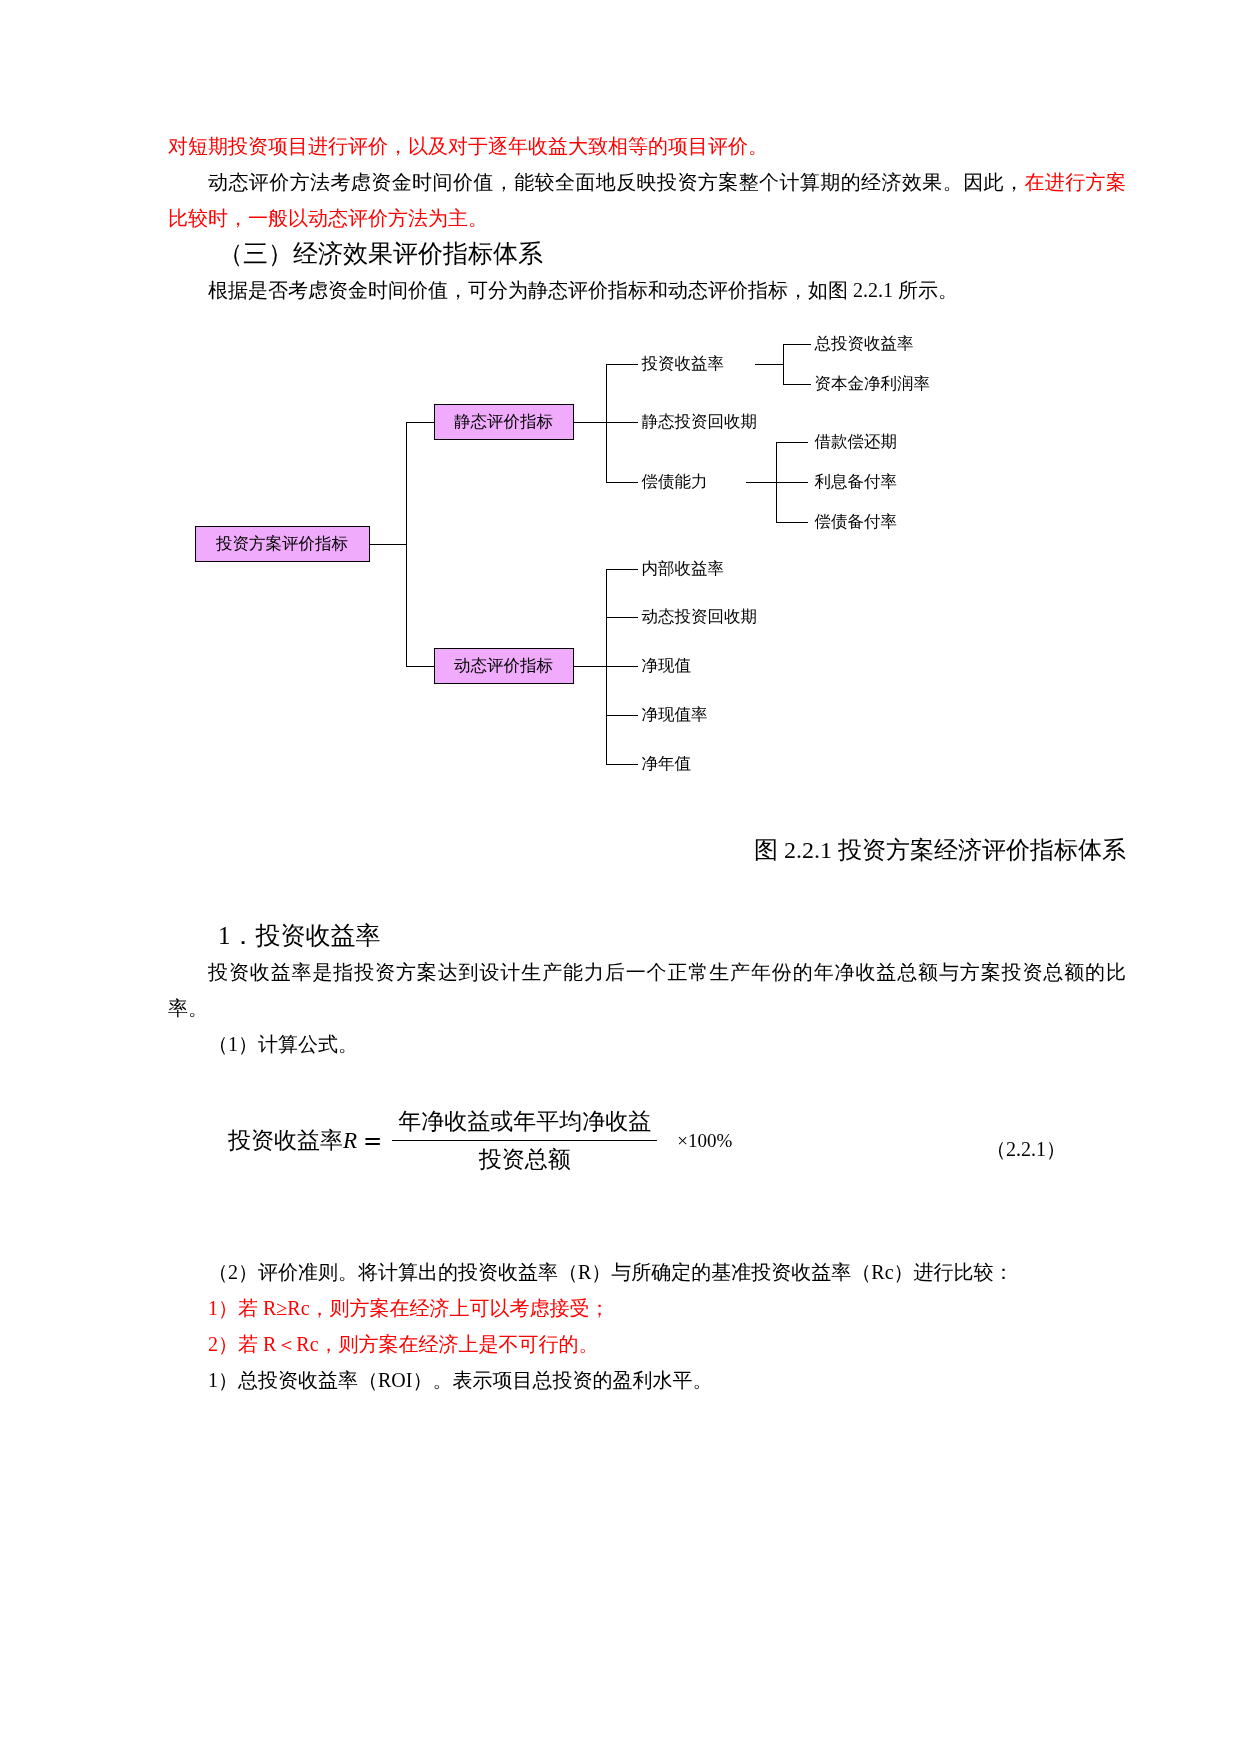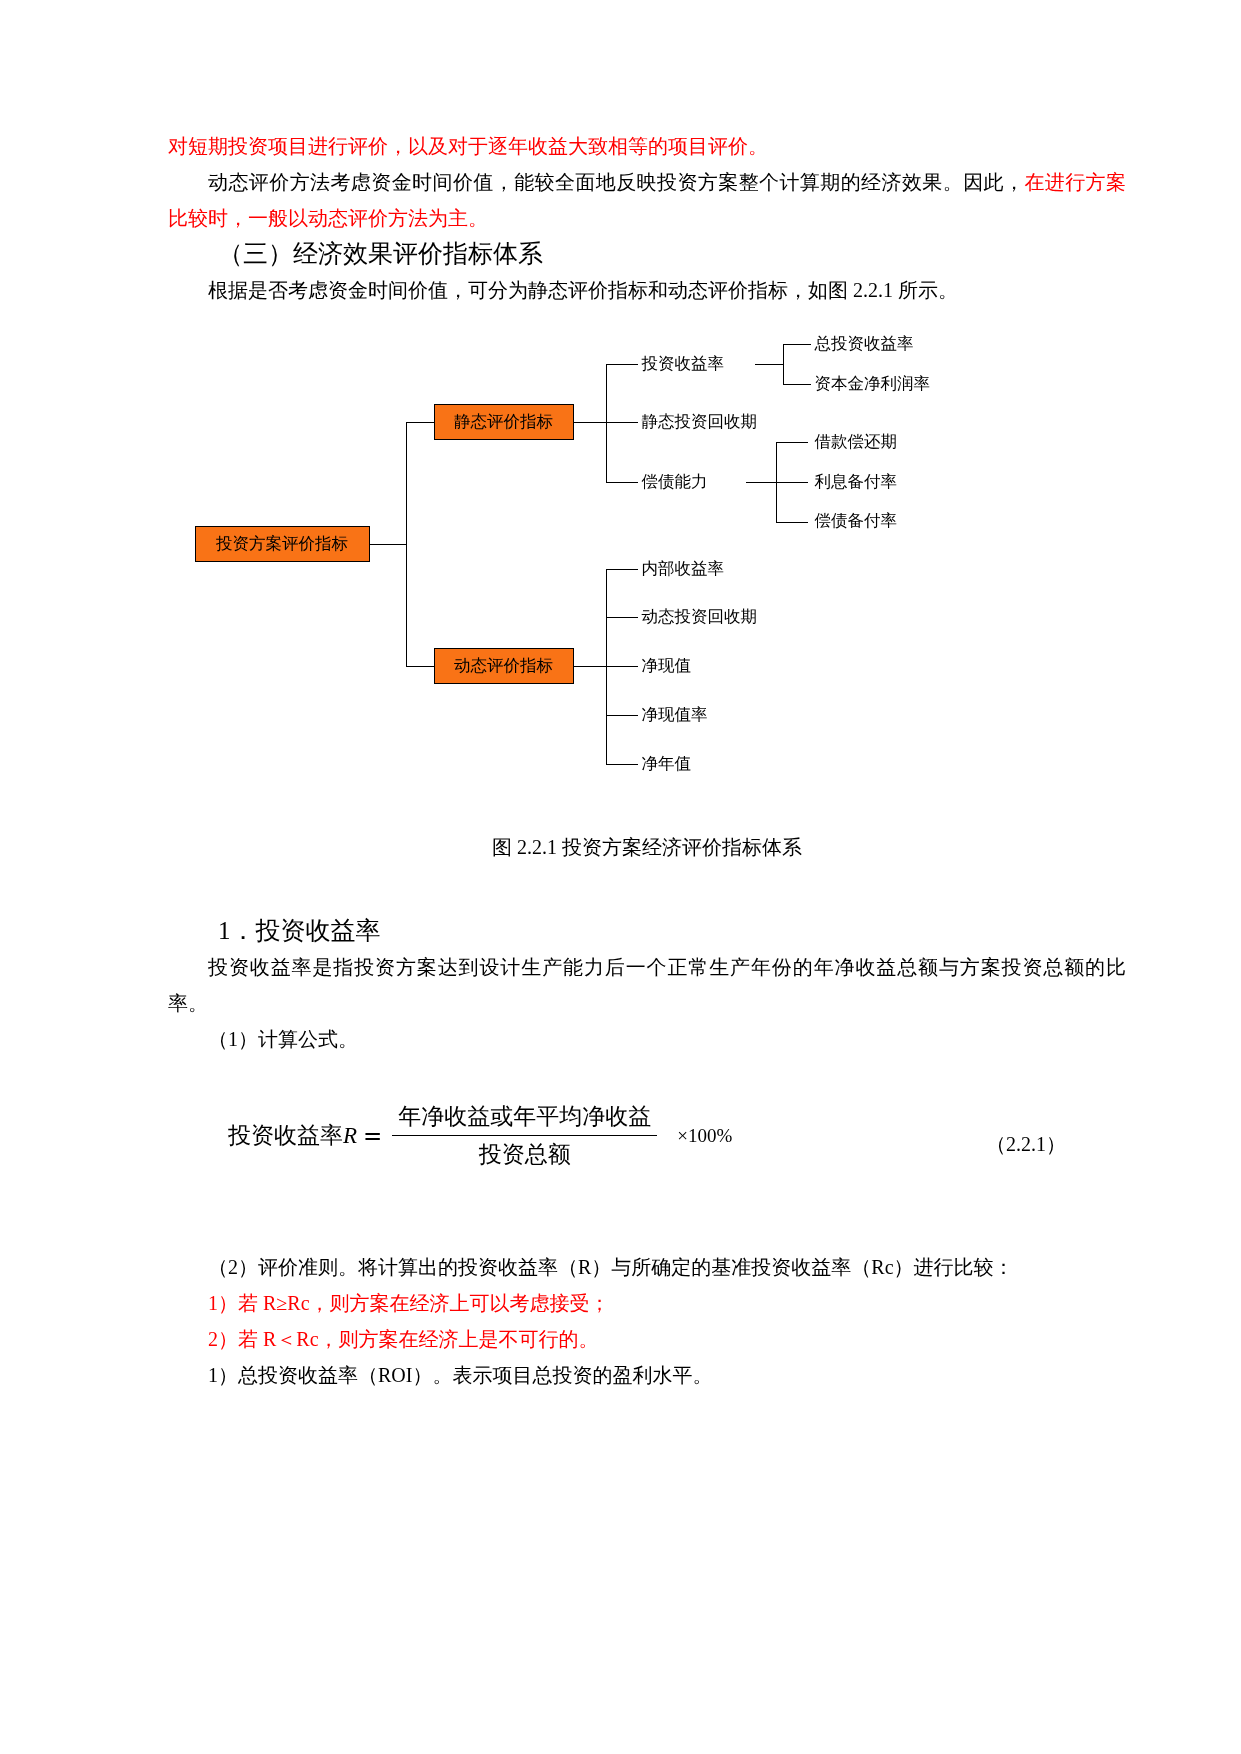--- a/index.html
+++ b/index.html
@@ -47,21 +47,21 @@
     position: relative;
     width: 905px;
     height: 450px;
     margin: 0 auto;
     font-family: "DejaVu Sans", "Liberation Sans", sans-serif;
     font-size: 16.5px;
   }
   .node {
     position: absolute;
     border: 1px solid #000;
-    background: #f97316;
+    background: #f0abfc;
     display: flex;
     align-items: center;
     justify-content: center;
     white-space: nowrap;
     box-sizing: border-box;
     font-size: 16.5px;
   }
   .leaf {
     position: absolute;
     white-space: nowrap;
@@ -72,22 +72,22 @@
     position: absolute;
     border-top: 1.4px solid #000;
     height: 0;
   }
   .vline {
     position: absolute;
     border-left: 1.4px solid #000;
     width: 0;
   }
   .fig-caption {
-    text-align: center;
-    font-size: 20px;
+    text-align: right;
+    font-size: 24px;
     margin-top: 20px;
     font-family: "Liberation Serif", serif;
   }
 
   
   .formula-block {
     position: relative;
     margin: 44px 0 30px 0;
     height: 92px;
   }
@@ -172,21 +172,21 @@
       <div class="leaf" style="left:620px; top:-10px;">总投资收益率</div>
       <div class="leaf" style="left:620px; top:30px;">资本金净利润率</div>
 
       <div class="hline" style="left:551px; top:138px; width:30px;"></div>
       <div class="vline" style="left:581px; top:98px; height:80px;"></div>
       <div class="hline" style="left:581px; top:98px; width:32px;"></div>
       <div class="hline" style="left:581px; top:138px; width:32px;"></div>
       <div class="hline" style="left:581px; top:178px; width:32px;"></div>
       <div class="leaf" style="left:620px; top:88px;">借款偿还期</div>
       <div class="leaf" style="left:620px; top:128px;">利息备付率</div>
-      <div class="leaf" style="left:620px; top:168px;font-family:Liberation Mono, monospace;">偿债备付率</div>
+      <div class="leaf" style="left:620px; top:168px;">偿债备付率</div>
 
       <div class="hline" style="left:379px; top:322px; width:32px;"></div>
       <div class="vline" style="left:411px; top:225px; height:195px;"></div>
 
       <div class="hline" style="left:411px; top:225px; width:32px;"></div>
       <div class="hline" style="left:411px; top:273px; width:32px;"></div>
       <div class="hline" style="left:411px; top:322px; width:32px;"></div>
       <div class="hline" style="left:411px; top:371px; width:32px;"></div>
       <div class="hline" style="left:411px; top:420px; width:32px;"></div>
 

